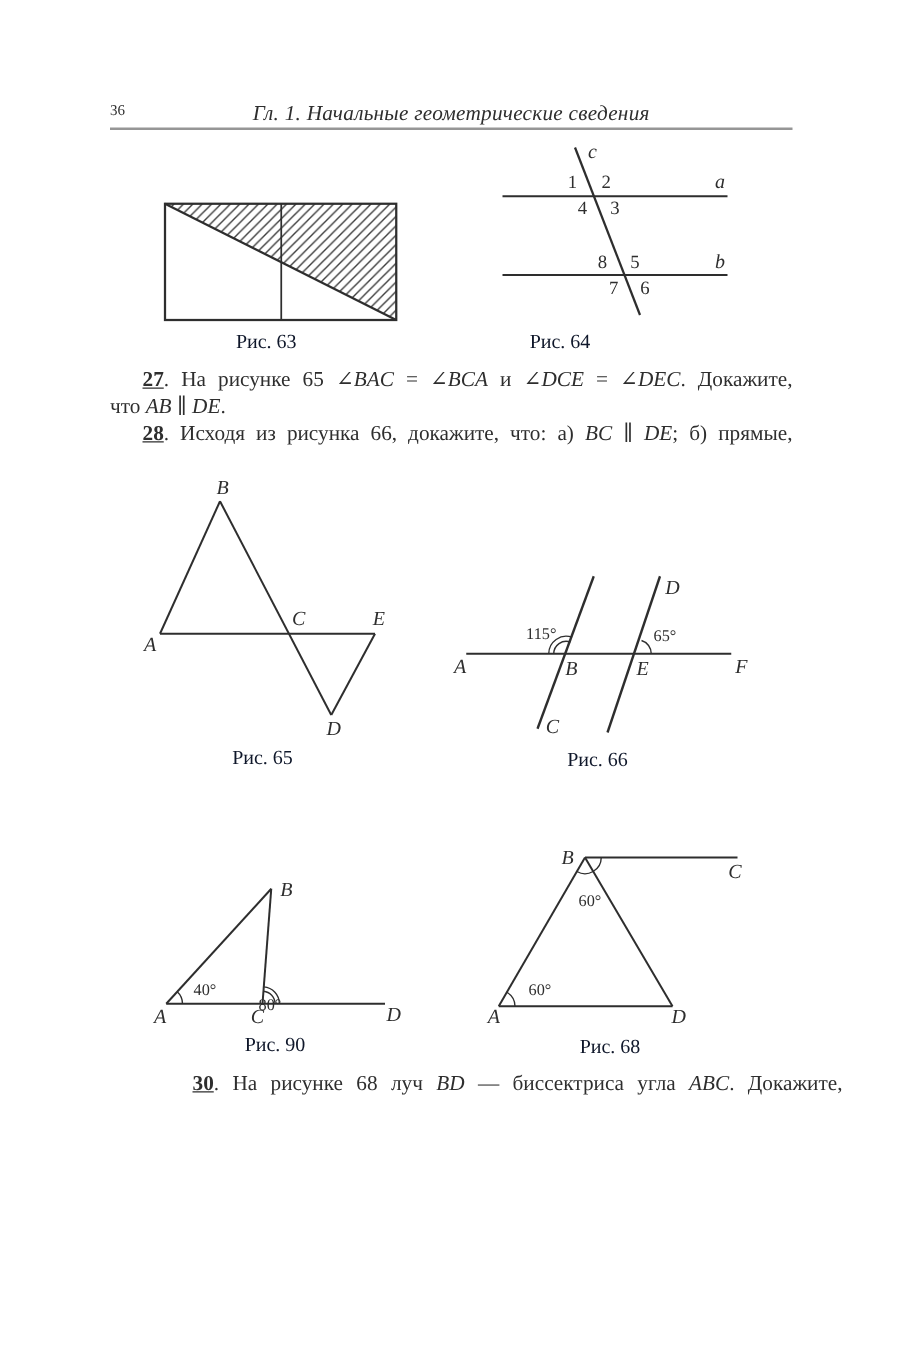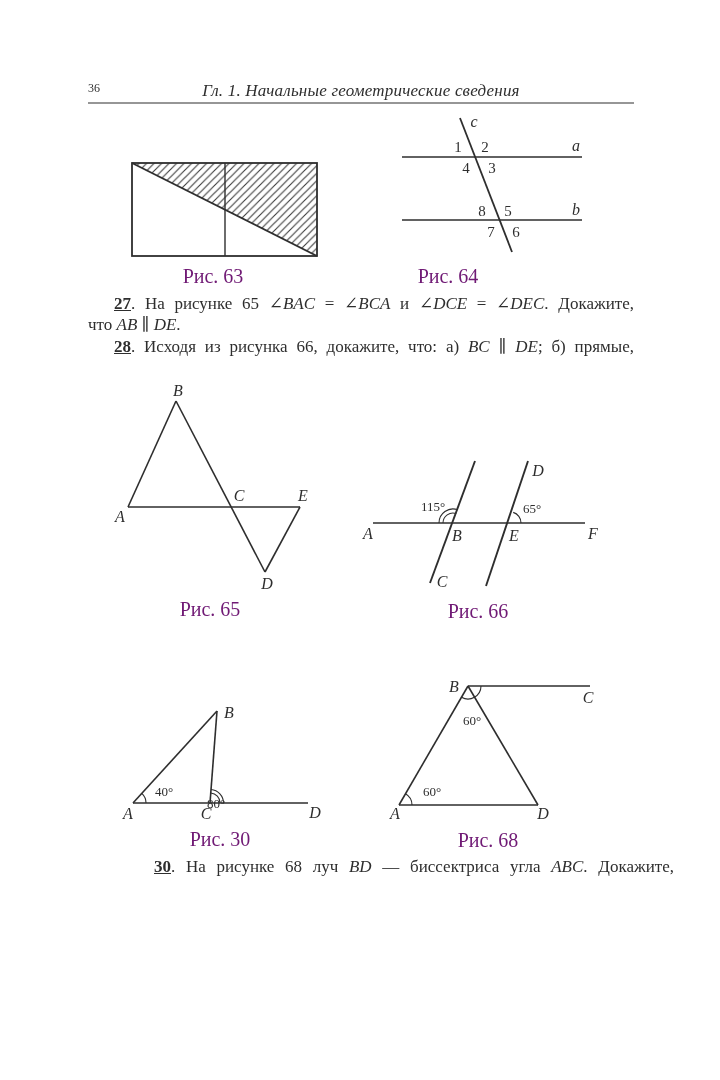--- a/index.html
+++ b/index.html
@@ -23,22 +23,22 @@
   .seg-m{font-style:italic;}
   
   .fig{position:absolute;}
   .fig svg{position:absolute;left:0;top:0;overflow:visible;}
   .lbl{position:absolute;transform:translate(-50%,-50%);font-size:16px;
     font-style:italic;white-space:nowrap;}
   .num{position:absolute;transform:translate(-50%,-50%);font-size:15px;
     font-style:normal;white-space:nowrap;}
   .ang{position:absolute;transform:translate(-50%,-50%);font-size:13px;
     font-style:normal;white-space:nowrap;}
-  .fig-caption{position:absolute;transform:translateX(-50%);font-size:20px;
-    color:#701a75;white-space:nowrap;}
+  .fig-caption{position:absolute;transform:translateX(-50%);font-size:16px;
+    color:#0f172a;white-space:nowrap;}
 </style>
 </head>
 <body>
 
 <div class="page">
 
   <div class="hdr-num">36</div>
   <div class="hdr-title">Гл. 1. Начальные геометрические сведения</div>
   <div class="hdr-rule"></div>
 
@@ -130,21 +130,21 @@
       <path d="M 41.8 103.4 A 13 13 0 0 1 46 113" fill="none" stroke="#2e2e2e" stroke-width="1.1"></path>
       <path d="M 110.8 103 A 10 10 0 0 1 120 113" fill="none" stroke="#2e2e2e" stroke-width="1.1"></path>
       <path d="M 111 99.5 A 13.5 13.5 0 0 1 123.5 113" fill="none" stroke="#2e2e2e" stroke-width="1.1"></path>
     </svg>
     <span class="ang" style="left:64px;top:102px;">40°</span>
     <span class="ang" style="left:116px;top:99px;margin-top:15px;">80°</span>
     <span class="lbl" style="left:28px;top:124px;">A</span>
     <span class="lbl" style="left:129px;top:23px;">B</span>
     <span class="lbl" style="left:106px;top:124px;">C</span>
     <span class="lbl" style="left:215px;top:123px;">D</span>
-    <span class="fig-caption" style="left:120px;top:138px;">Рис. 30</span>
+    <span class="fig-caption" style="left:120px;top:138px;">Рис. 90</span>
   </div>
 
   <div class="fig" style="left:380px;top:670px;width:230px;height:180px;">
     <svg width="230" height="180" viewBox="0 0 230 180">
       <line x1="19" y1="135" x2="88" y2="16" stroke="#2e2e2e" stroke-width="1.6"></line>
       <line x1="88" y1="16" x2="158" y2="135" stroke="#2e2e2e" stroke-width="1.6"></line>
       <line x1="19" y1="135" x2="158" y2="135" stroke="#2e2e2e" stroke-width="1.6"></line>
       <line x1="88" y1="16" x2="210" y2="16" stroke="#2e2e2e" stroke-width="1.6"></line>
       <path d="M 25.5 123.8 A 13 13 0 0 1 32 135" fill="none" stroke="#2e2e2e" stroke-width="1.1"></path>
       <path d="M 81.5 27.2 A 13 13 0 0 0 101 16" fill="none" stroke="#2e2e2e" stroke-width="1.1"></path>

